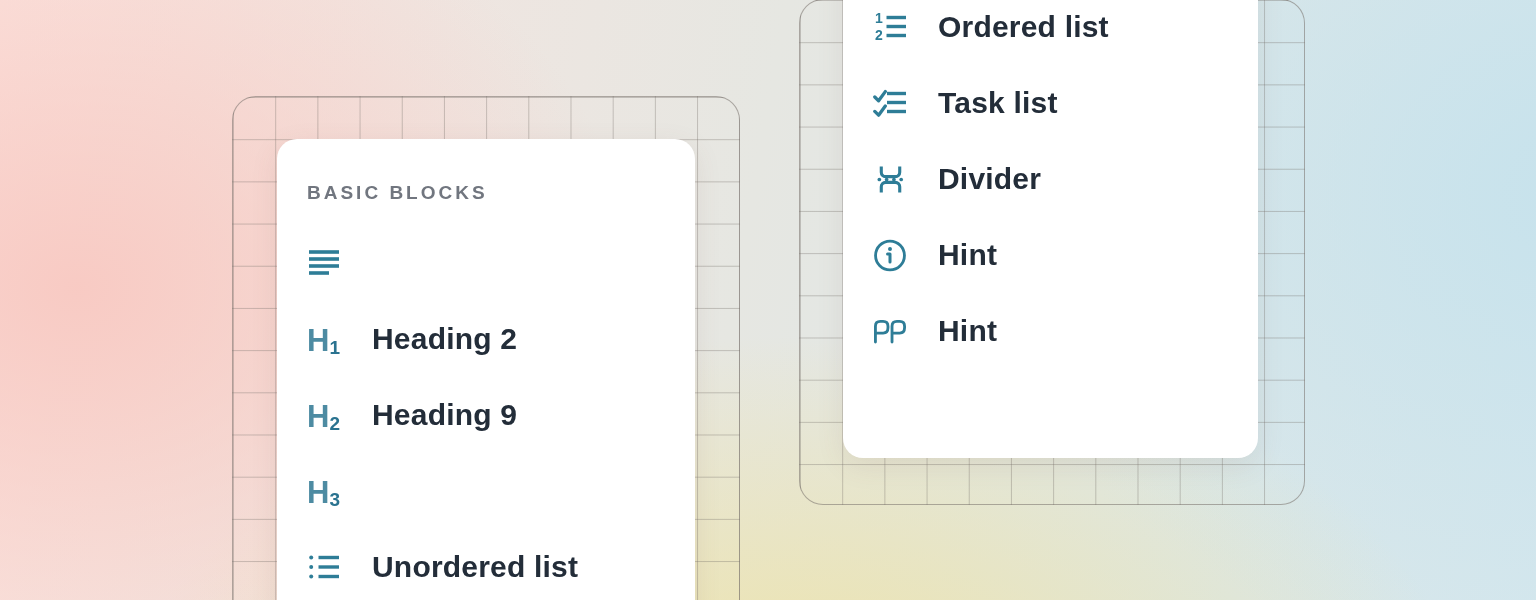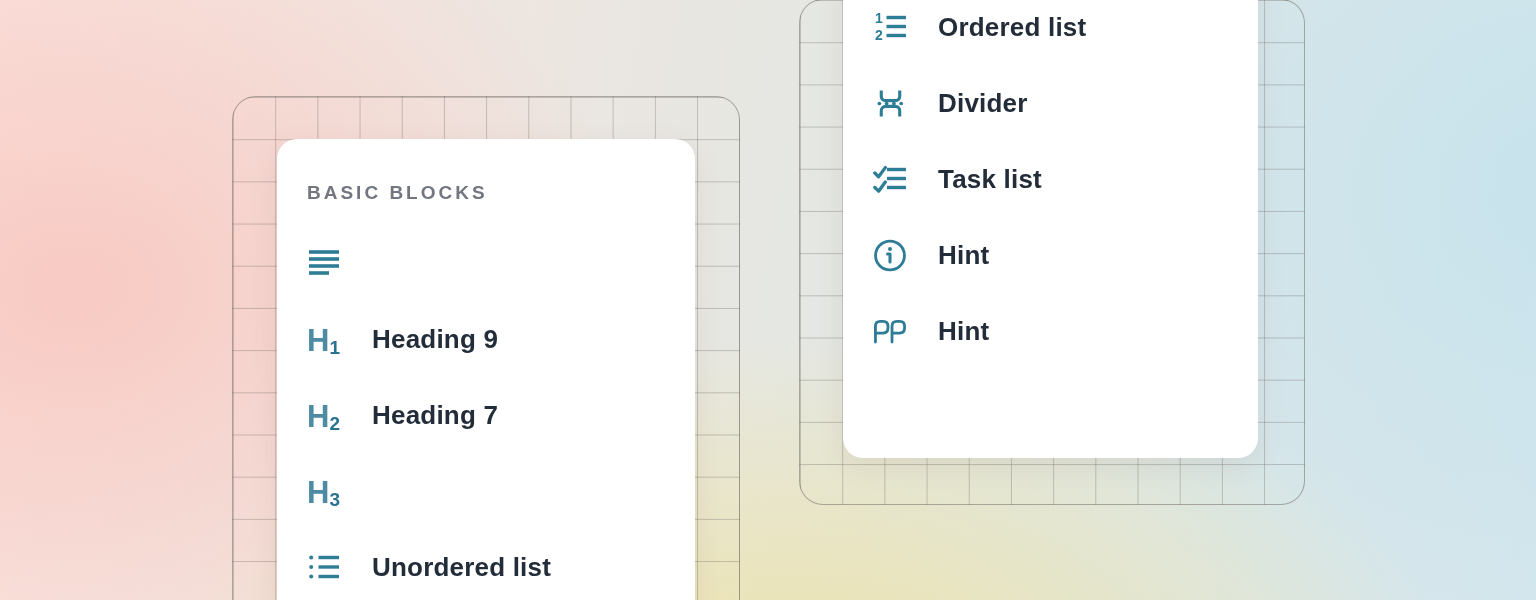--- a/index.html
+++ b/index.html
@@ -38,21 +38,21 @@
   .item{
     height:76px; display:flex; align-items:center; padding-left:30px;
     cursor:pointer;
   }
   .icon{
     width:34px; height:34px; flex:0 0 34px; display:flex;
     align-items:center; justify-content:center;
   }
   .icon svg{ display:block; }
   .label{
-    margin-left:31px; font-size:26px; font-weight:600;
+    margin-left:31px; font-size:30px; font-weight:600;
     color:#232d39; letter-spacing:0.2px;
   }
   .hicon{ align-items:flex-end; justify-content:flex-start; }
   .h-letter{
     font-size:31px; line-height:30px; font-weight:600; color:#4d8ba2;
   }
   .h-digit{
     font-size:19px; line-height:19px; font-weight:800; color:#2a7390;
     transform:translateY(1px);
   }
@@ -82,29 +82,29 @@
             <line class="stroke" x1="1" y1="25" x2="21" y2="25" stroke-width="3.6"></line>
           </svg>
         </span>
       </div>
 
       <div class="item">
         <span class="icon hicon">
           <span class="h-letter">H</span>
             <span class="h-digit">1</span>
         </span>
-        <span class="label">Heading 9</span>
+        <span class="label">Heading 2</span>
       </div>
 
       <div class="item">
         <span class="icon hicon">
           <span class="h-letter">H</span>
             <span class="h-digit">2</span>
         </span>
-        <span class="label">Heading 7</span>
+        <span class="label">Heading 9</span>
       </div>
 
       <div class="item">
         <span class="icon hicon">
           <span class="h-letter">H</span>
             <span class="h-digit">3</span>
         </span>
       </div>
 
       <div class="item">
@@ -135,43 +135,43 @@
             <line class="stroke" x1="13.5" y1="6.5" x2="33" y2="6.5" stroke-width="3.4"></line>
             <line class="stroke" x1="13.5" y1="15.5" x2="33" y2="15.5" stroke-width="3.4"></line>
             <line class="stroke" x1="13.5" y1="24.5" x2="33" y2="24.5" stroke-width="3.4"></line>
           </svg>
         </span>
         <span class="label">Ordered list</span>
       </div>
 
       <div class="item">
         <span class="icon">
+          <svg width="34" height="32" viewBox="0 0 34 32">
+            <polyline class="stroke" points="1.8,10 5.6,13.8 12.3,4.6" stroke-width="3.3" stroke-linecap="round" stroke-linejoin="round"></polyline>
+            <polyline class="stroke" points="1.8,24.4 5.6,28.2 12.3,19" stroke-width="3.3" stroke-linecap="round" stroke-linejoin="round"></polyline>
+            <line class="stroke" x1="14" y1="6.5" x2="33" y2="6.5" stroke-width="3.4"></line>
+            <line class="stroke" x1="14" y1="15.5" x2="33" y2="15.5" stroke-width="3.4"></line>
+            <line class="stroke" x1="14" y1="24.5" x2="33" y2="24.5" stroke-width="3.4"></line>
+          </svg>
+        </span>
+        <span class="label">Task list</span>
+      </div>
+
+      <div class="item">
+        <span class="icon">
           <svg width="33" height="33" viewBox="0 0 34 34">
             <path class="stroke" stroke-width="3.2" d="M7.5,3.5 v6 a4.5,4.5 0 0 0 4.5,4.5 h10 a4.5,4.5 0 0 0 4.5,-4.5 v-6"></path>
             <path class="stroke" stroke-width="3.2" d="M7.5,30.5 v-6 a4.5,4.5 0 0 1 4.5,-4.5 h10 a4.5,4.5 0 0 1 4.5,4.5 v6"></path>
             <circle class="fillc" cx="5.5" cy="17" r="1.9"></circle>
             <circle class="fillc" cx="13" cy="17" r="1.9"></circle>
             <circle class="fillc" cx="20.5" cy="17" r="1.9"></circle>
             <circle class="fillc" cx="28" cy="17" r="1.9"></circle>
           </svg>
         </span>
         <span class="label">Divider</span>
-      </div>
-
-      <div class="item">
-        <span class="icon">
-          <svg width="34" height="32" viewBox="0 0 34 32">
-            <polyline class="stroke" points="1.8,10 5.6,13.8 12.3,4.6" stroke-width="3.3" stroke-linecap="round" stroke-linejoin="round"></polyline>
-            <polyline class="stroke" points="1.8,24.4 5.6,28.2 12.3,19" stroke-width="3.3" stroke-linecap="round" stroke-linejoin="round"></polyline>
-            <line class="stroke" x1="14" y1="6.5" x2="33" y2="6.5" stroke-width="3.4"></line>
-            <line class="stroke" x1="14" y1="15.5" x2="33" y2="15.5" stroke-width="3.4"></line>
-            <line class="stroke" x1="14" y1="24.5" x2="33" y2="24.5" stroke-width="3.4"></line>
-          </svg>
-        </span>
-        <span class="label">Task list</span>
       </div>
 
       <div class="item">
         <span class="icon">
           <svg width="35" height="35" viewBox="0 0 36 36">
             <circle class="stroke" cx="18" cy="18" r="15.3" stroke-width="3"></circle>
             <circle class="fillc" cx="18" cy="11.2" r="2.1"></circle>
             <path class="stroke" d="M15.4,16.4 h2.6 v8.6" stroke-width="3.2" stroke-linecap="round" stroke-linejoin="round"></path>
           </svg>
         </span>

